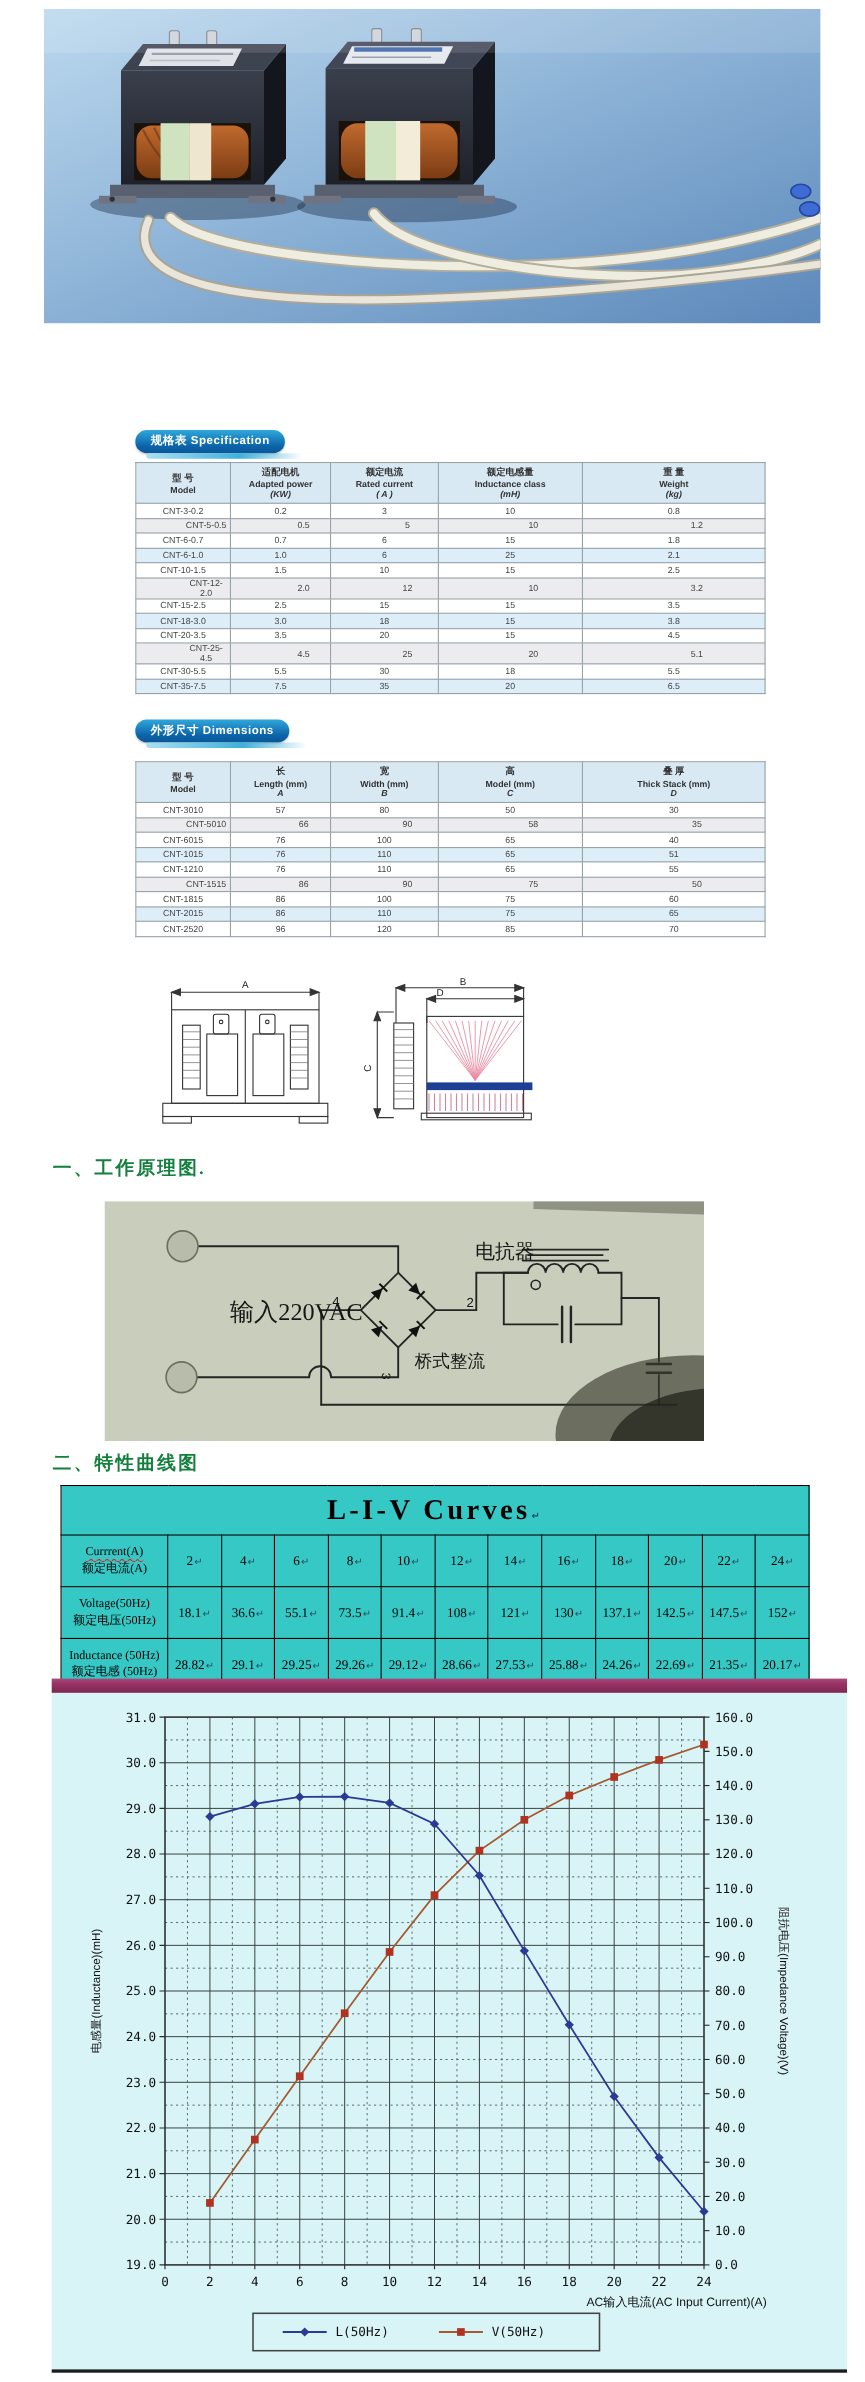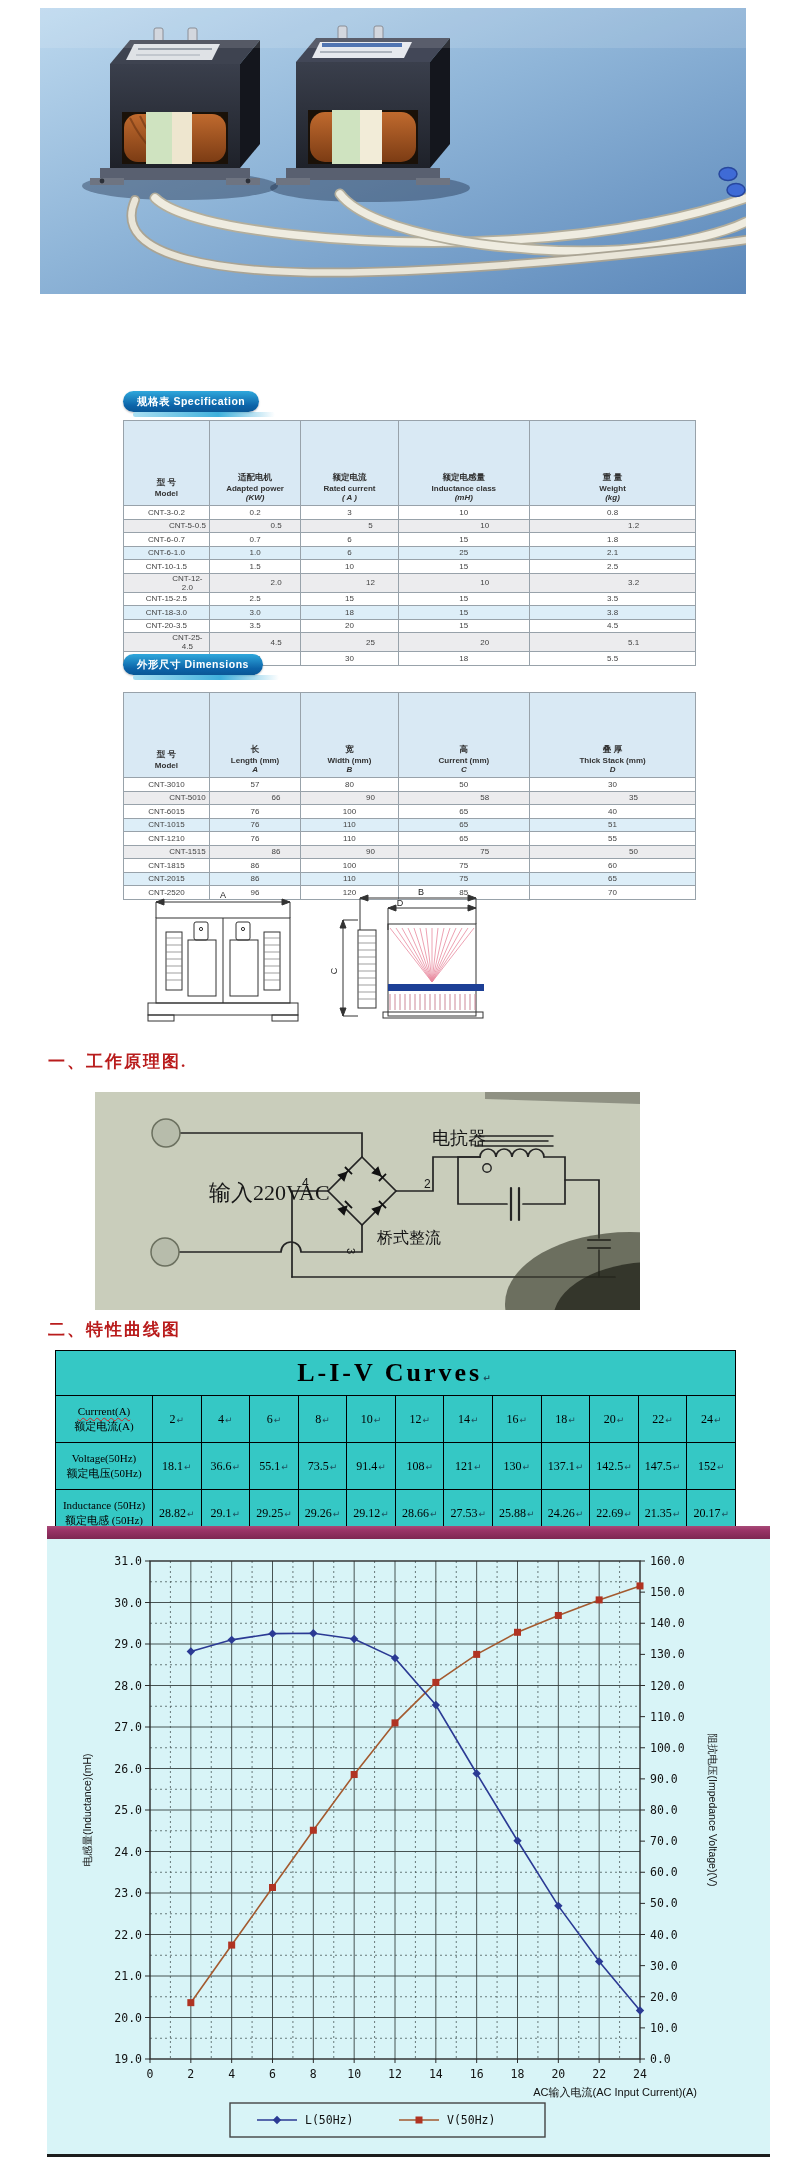--- a/index.html
+++ b/index.html
@@ -19,31 +19,31 @@
   .badge-spec{left:123px;top:391px;}
   .badge-dim{left:123px;top:654px;}
 
   
   .ptable{position:absolute;border-collapse:collapse;table-layout:fixed;background:#fff;color:#333;}
   .ptable th,.ptable td{border:1px solid #98a2aa;text-align:center;vertical-align:middle;}
   .ptable thead th{background:#d9e9f4;padding:3px 1px;}
   .ptable td{font-size:8px;height:12.5px;padding:0 2px;color:#444;}
   .ptable tbody tr:nth-child(4n+2) td{background:#ececee;padding-left:44px;}
   .ptable tbody tr:nth-child(4n) td{background:#ddeef8;}
-  .h-zh{font-size:8.5px;font-weight:700;color:#333;margin-top:48px;}
+  .h-zh{font-size:8.5px;font-weight:700;color:#333;}
   .h-en{font-size:8px;font-weight:700;color:#333;}
   .h-sub{font-size:8px;font-weight:700;color:#333;font-style:italic;}
   #specTable{left:123px;top:420px;width:573px;}
   #dimTable{left:123px;top:692px;width:573px;}
 
   
   .drawings{position:absolute;left:138px;top:888px;width:348px;height:154px;}
 
   
-  .sec{position:absolute;font:700 17px/1.2 "Liberation Serif",serif;color:#b91c1c;letter-spacing:2px;margin:0;}
+  .sec{position:absolute;font:700 17px/1.2 "Liberation Serif",serif;color:#15803d;letter-spacing:2px;margin:0;}
   .sec1{left:48px;top:1052px;}
   .sec2{left:48px;top:1320px;}
 
   
   .circuit{position:absolute;left:95px;top:1092px;width:545px;height:218px;}
 
   
   .liv{position:absolute;left:55px;top:1350px;width:681px;}
   #livTable{border-collapse:collapse;table-layout:fixed;width:681px;border:1.5px solid #000;}
   #livTable td{border:1px solid #000;background:#35c8c5;text-align:center;vertical-align:middle;
@@ -250,20 +250,27 @@
           <td>20</td>
           <td>5.1</td>
         </tr>
         <tr>
           <td>CNT-30-5.5</td>
           <td>5.5</td>
           <td>30</td>
           <td>18</td>
           <td>5.5</td>
         </tr>
+        <tr>
+          <td>CNT-35-7.5</td>
+          <td>7.5</td>
+          <td>35</td>
+          <td>20</td>
+          <td>6.5</td>
+        </tr>
       </tbody>
   </table>
 
   <div class="badge badge-dim">
     <span>外形尺寸 Dimensions</span>
   </div>
   <table class="ptable" id="dimTable">
     <colgroup>
         <col style="width:15%">
         <col style="width:16%">
@@ -282,21 +289,21 @@
             <div class="h-en">Length (mm)</div>
             <div class="h-sub">A</div>
           </th>
           <th>
             <div class="h-zh">宽</div>
             <div class="h-en">Width (mm)</div>
             <div class="h-sub">B</div>
           </th>
           <th>
             <div class="h-zh">高</div>
-            <div class="h-en">Current (mm)</div>
+            <div class="h-en">Model (mm)</div>
             <div class="h-sub">C</div>
           </th>
           <th>
             <div class="h-zh">叠 厚</div>
             <div class="h-en">Thick Stack (mm)</div>
             <div class="h-sub">D</div>
           </th>
         </tr>
       </thead>
       <tbody id="dimBody">

